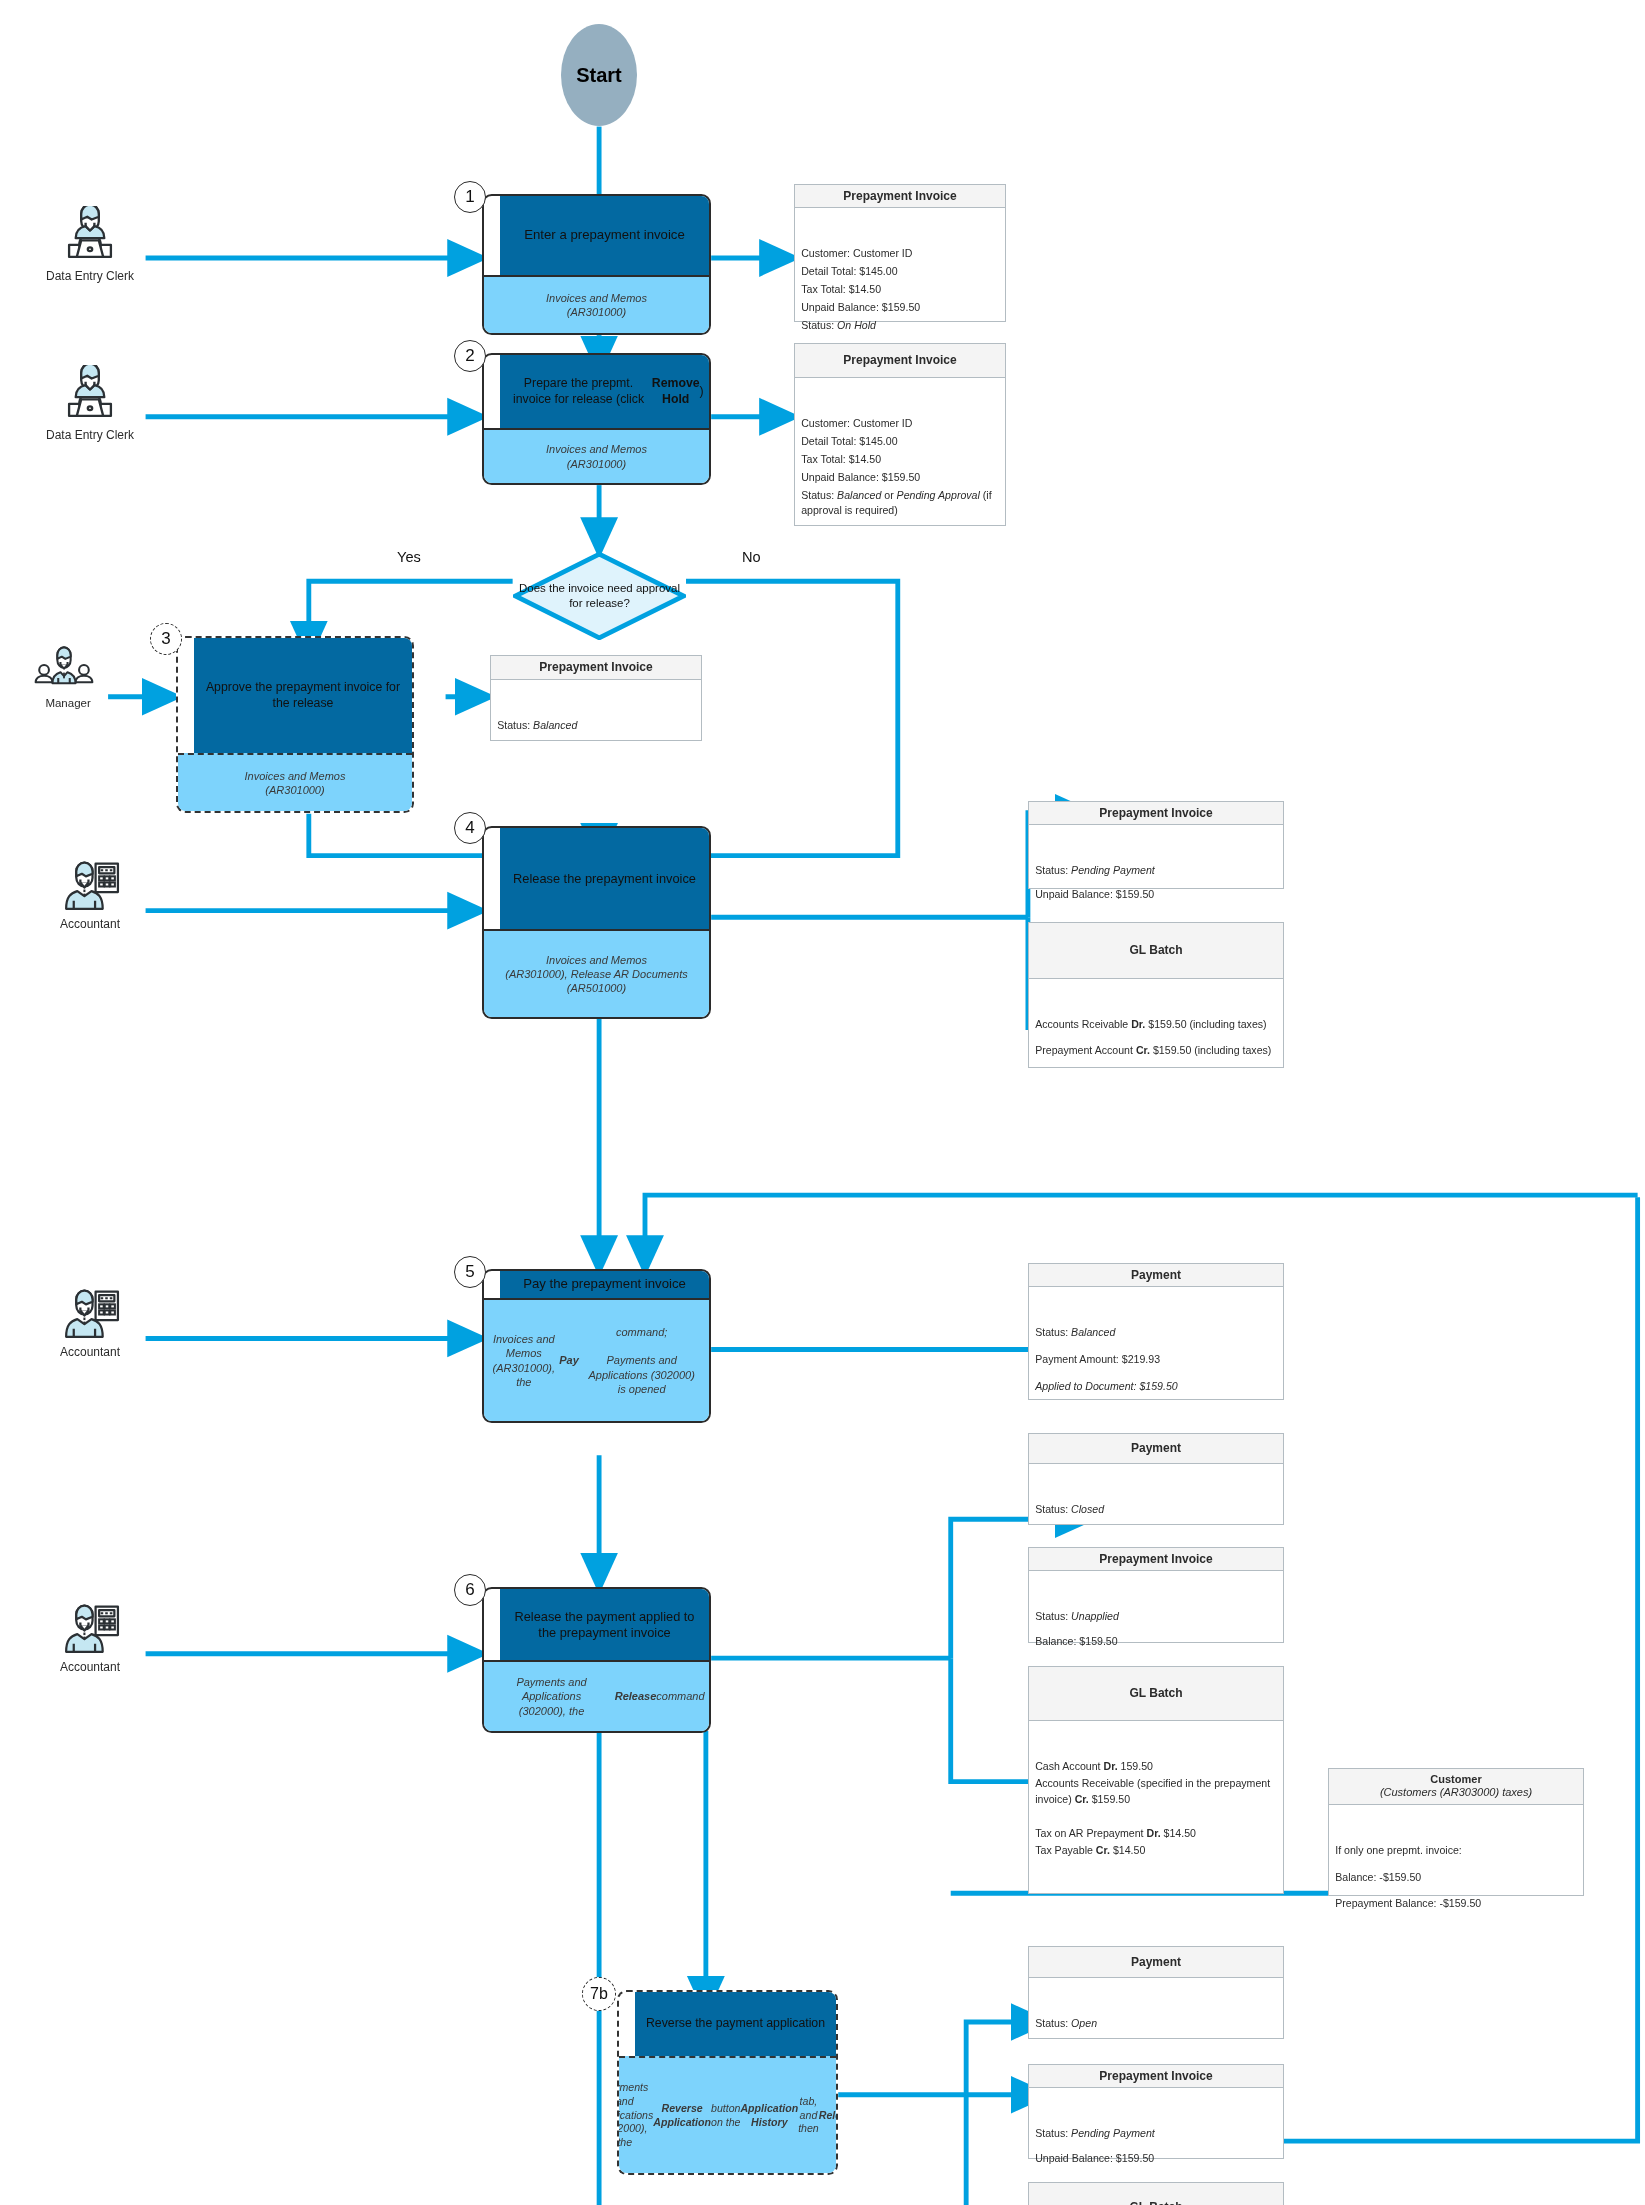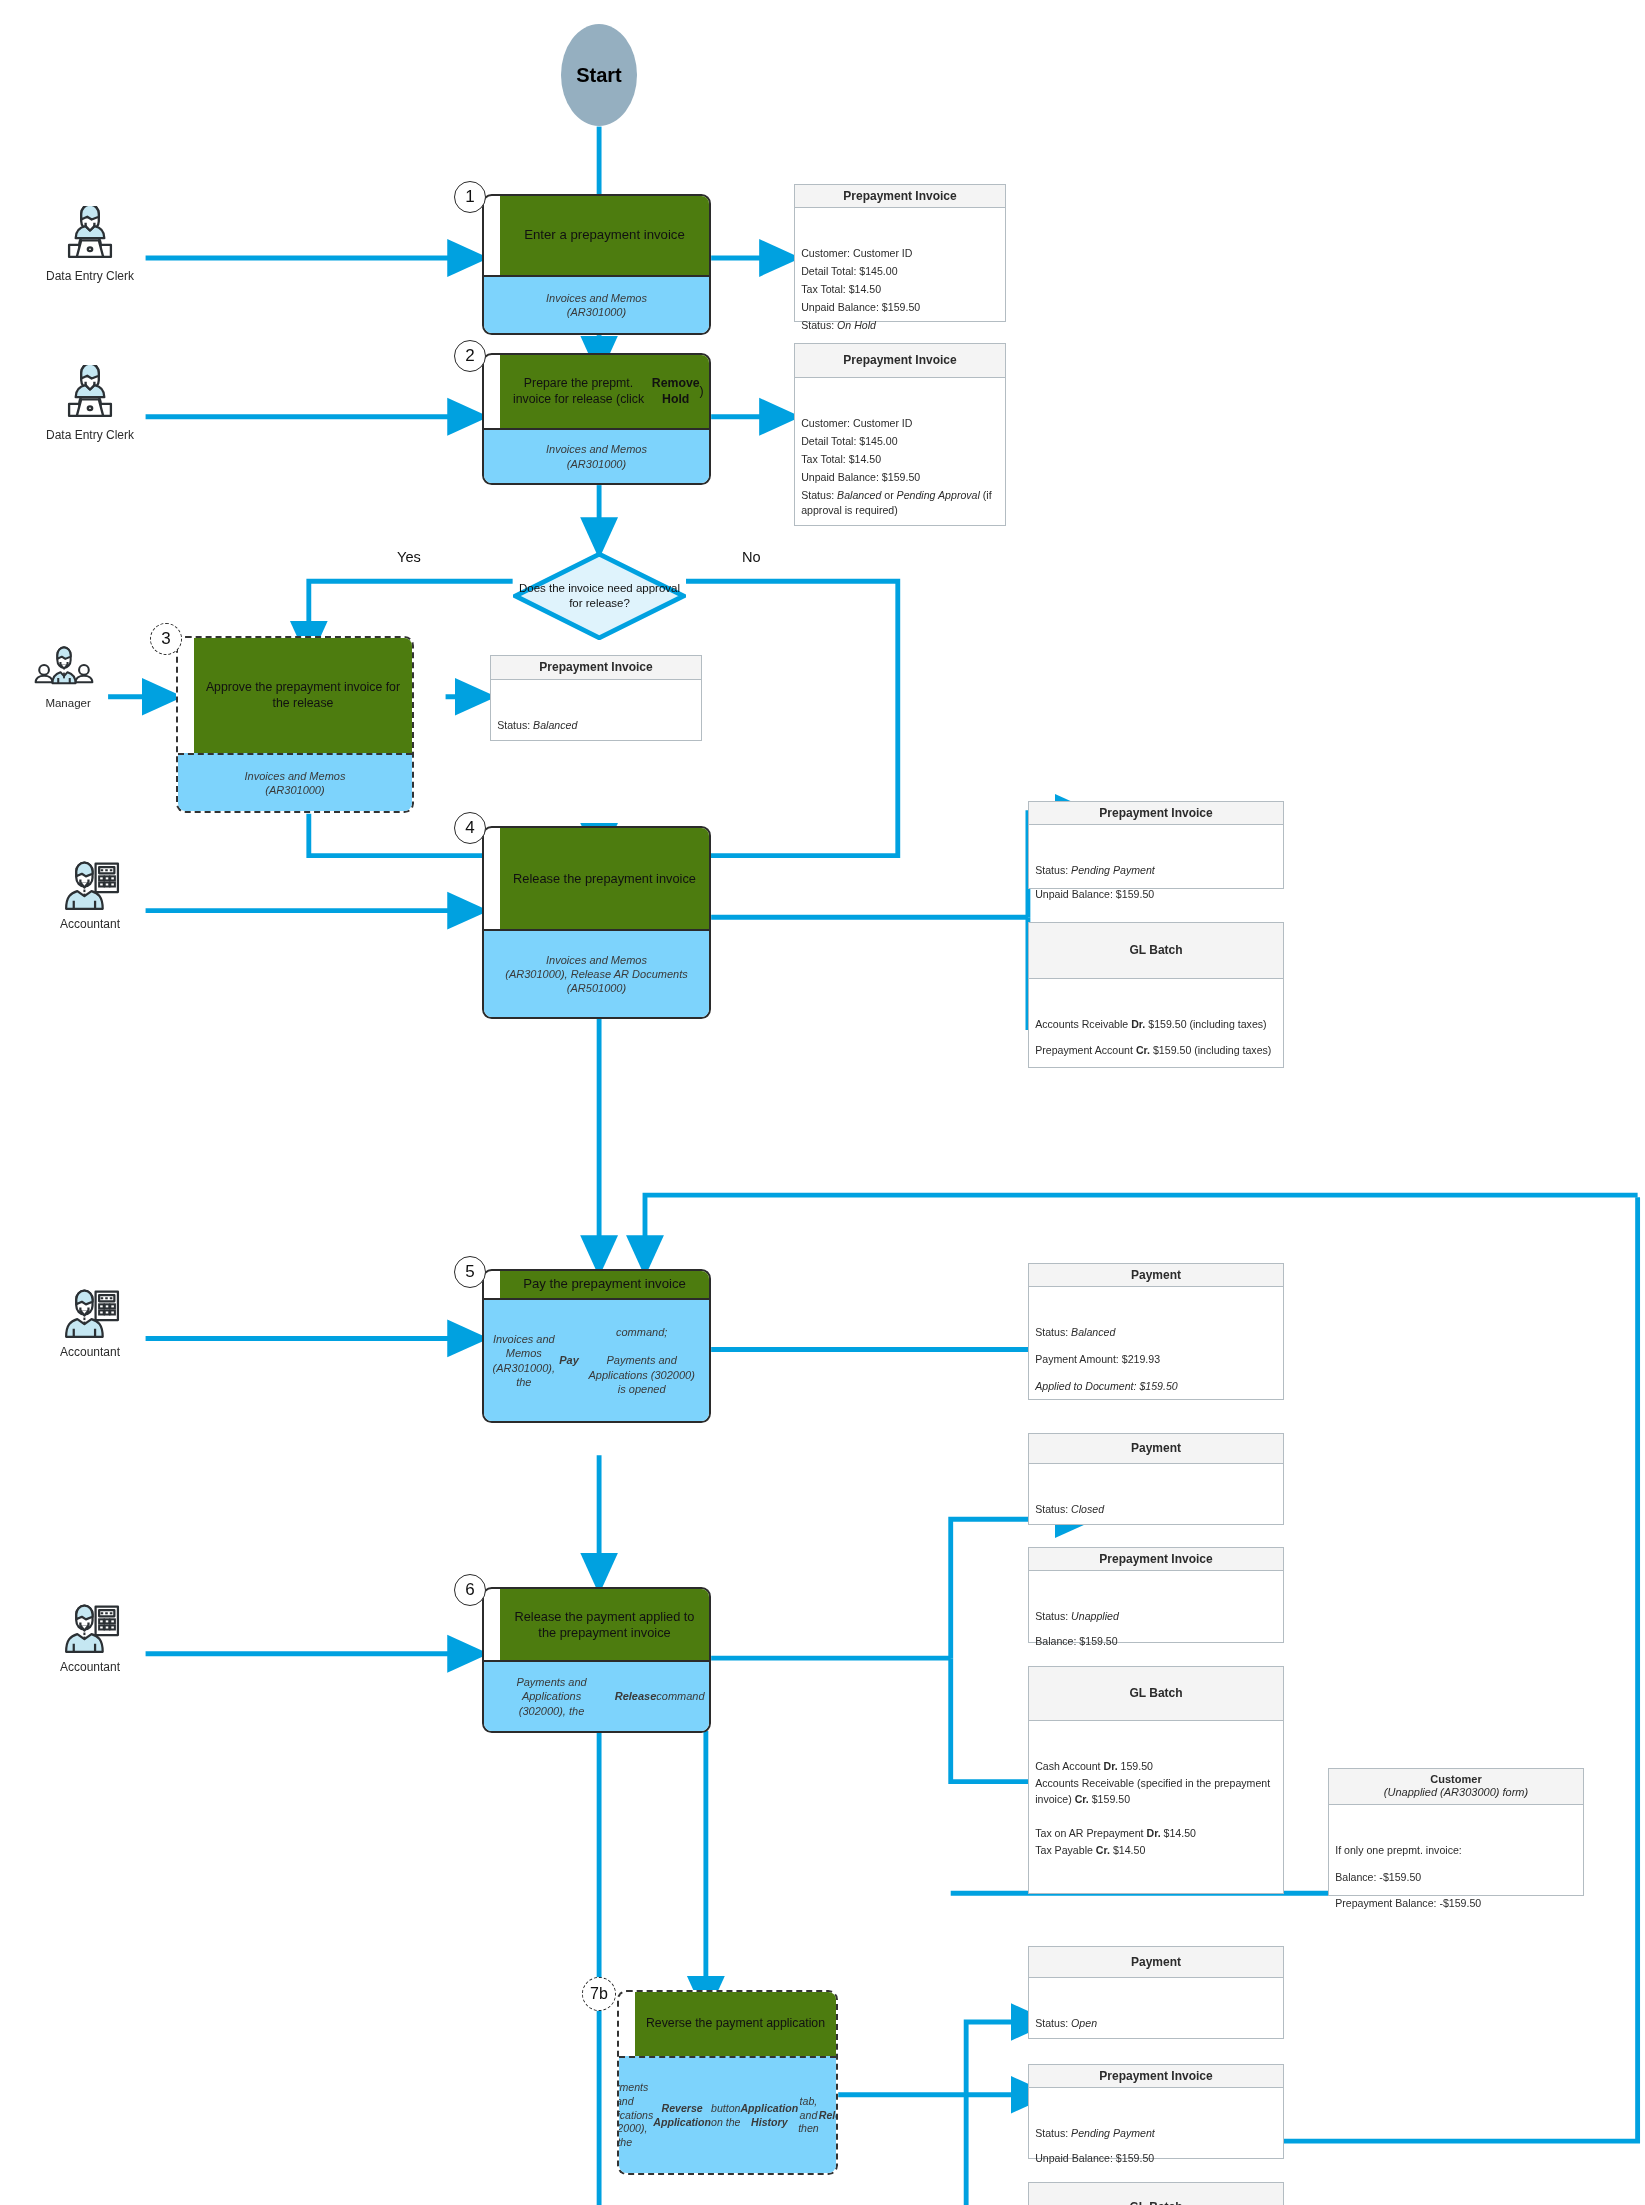--- a/index.html
+++ b/index.html
@@ -13,21 +13,21 @@
   .term{position:absolute;background:#95AFC0;border-radius:50%;
         display:flex;align-items:center;justify-content:center;
         color:#000000;font-weight:bold;}
 
   
   .proc{position:absolute;box-sizing:border-box;border:2.2px solid #2b2b2b;
         border-radius:9.7px;background:#ffffff;overflow:hidden;
         display:flex;flex-direction:column;}
   .proc.dashed{border-style:dashed;border-width:2.2px;border-color:#333;}
   .proc .ptitle{flex:1 1 auto;display:flex;align-items:center;justify-content:center;
-        text-align:center;padding:2.6px 5.3px;color:#111;line-height:1.25;background:#4d7c0f;margin-left:16px;}
+        text-align:center;padding:2.6px 5.3px;color:#111;line-height:1.25;background:#0369a1;margin-left:16px;}
   .proc .pform{border-top:2.2px solid #2b2b2b;background:#7dd3fc;
         display:flex;align-items:center;justify-content:center;text-align:center;
         padding:3.5px 4.4px;font-style:italic;color:#3a3a3a;line-height:1.3;}
   .proc.dashed .pform{border-top:2.2px dashed #333;}
 
   
   .stepnum{position:absolute;border:1.8px solid #2b2b2b;border-radius:50%;
            background:#ffffff;display:flex;align-items:center;justify-content:center;
            color:#111;z-index:6;}
   .stepnum.dashed{border-style:dashed;}
@@ -442,21 +442,21 @@
       <p style="margin-bottom:1.8px;">Cash Account <b>Dr.</b> 159.50</p>
       <p style="margin-bottom:18.5px;">Accounts Receivable (specified in the prepayment invoice) <b>Cr.</b> $159.50</p>
       <p style="margin-bottom:1.8px;">Tax on AR Prepayment <b>Dr.</b> $14.50</p>
       <p>Tax Payable <b>Cr.</b> $14.50</p>
     </div>
   </div>
 
   <div class="card" style="left:1328px;top:1768px;width:256px;height:128px;">
     <div class="chead" style="font-size:11px;height:43px;flex-direction:column;">
       <span>Customer</span>
-      <span class="sub">(Unapplied (AR303000) form)</span>
+      <span class="sub">(Customers (AR303000) taxes)</span>
     </div>
     <div class="cbody" style="font-size:10.6px;">
       <p style="margin-bottom:11.5px;">If only one prepmt. invoice:</p>
       <p style="margin-bottom:11.5px;">Balance: -$159.50</p>
       <p>Prepayment Balance:  -$159.50</p>
     </div>
   </div>
 
   <div class="card" style="left:1028px;top:1946px;width:256px;height:93px;">
     <div class="chead" style="font-size:12px;height:31px;">Payment</div>

